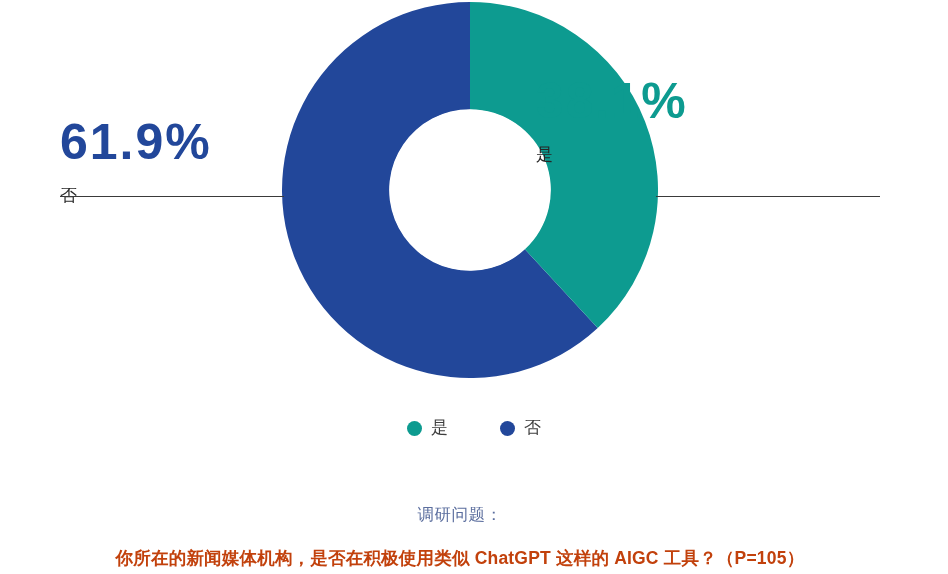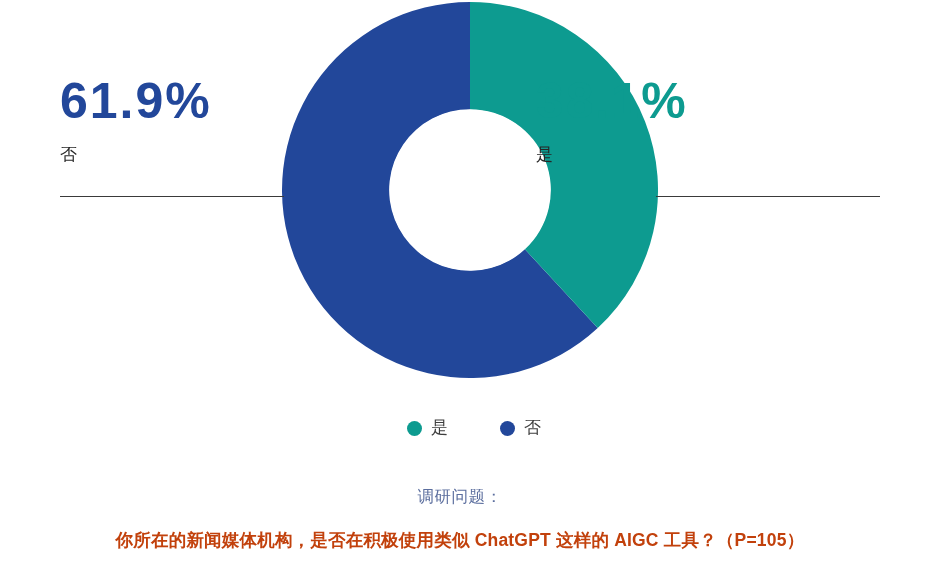--- a/index.html
+++ b/index.html
@@ -44,21 +44,21 @@
   .callout-right { left: 536px; width: 330px; text-align: left; }
 
   .callout-pct {
     display: block;
     font-size: 50px;
     font-weight: 700;
     line-height: 58px;
     letter-spacing: 2px;
     white-space: nowrap;
   }
-  .callout-pct.blue { color: #22479A; }
+  .callout-pct.blue { color: #22479A; margin-top: 41px; }
   .callout-pct.teal { color: #0D9B90; }
 
   .callout-name {
     display: block;
     margin-top: 14px;
     font-size: 17px;
     line-height: 22px;
     color: #262626;
   }
 
@@ -98,21 +98,21 @@
   .legend-label {
     font-size: 17px;
     line-height: 20px;
     color: #3d3d3d;
   }
 
   
   .caption-block {
     position: absolute;
     left: 0;
-    top: 484px;
+    top: 502px;
     width: 920px;
     text-align: center;
   }
   .caption-lead {
     font-size: 16.5px;
     line-height: 24px;
     color: #5b6e9e;
     letter-spacing: 0.5px;
   }
   .caption-question {

